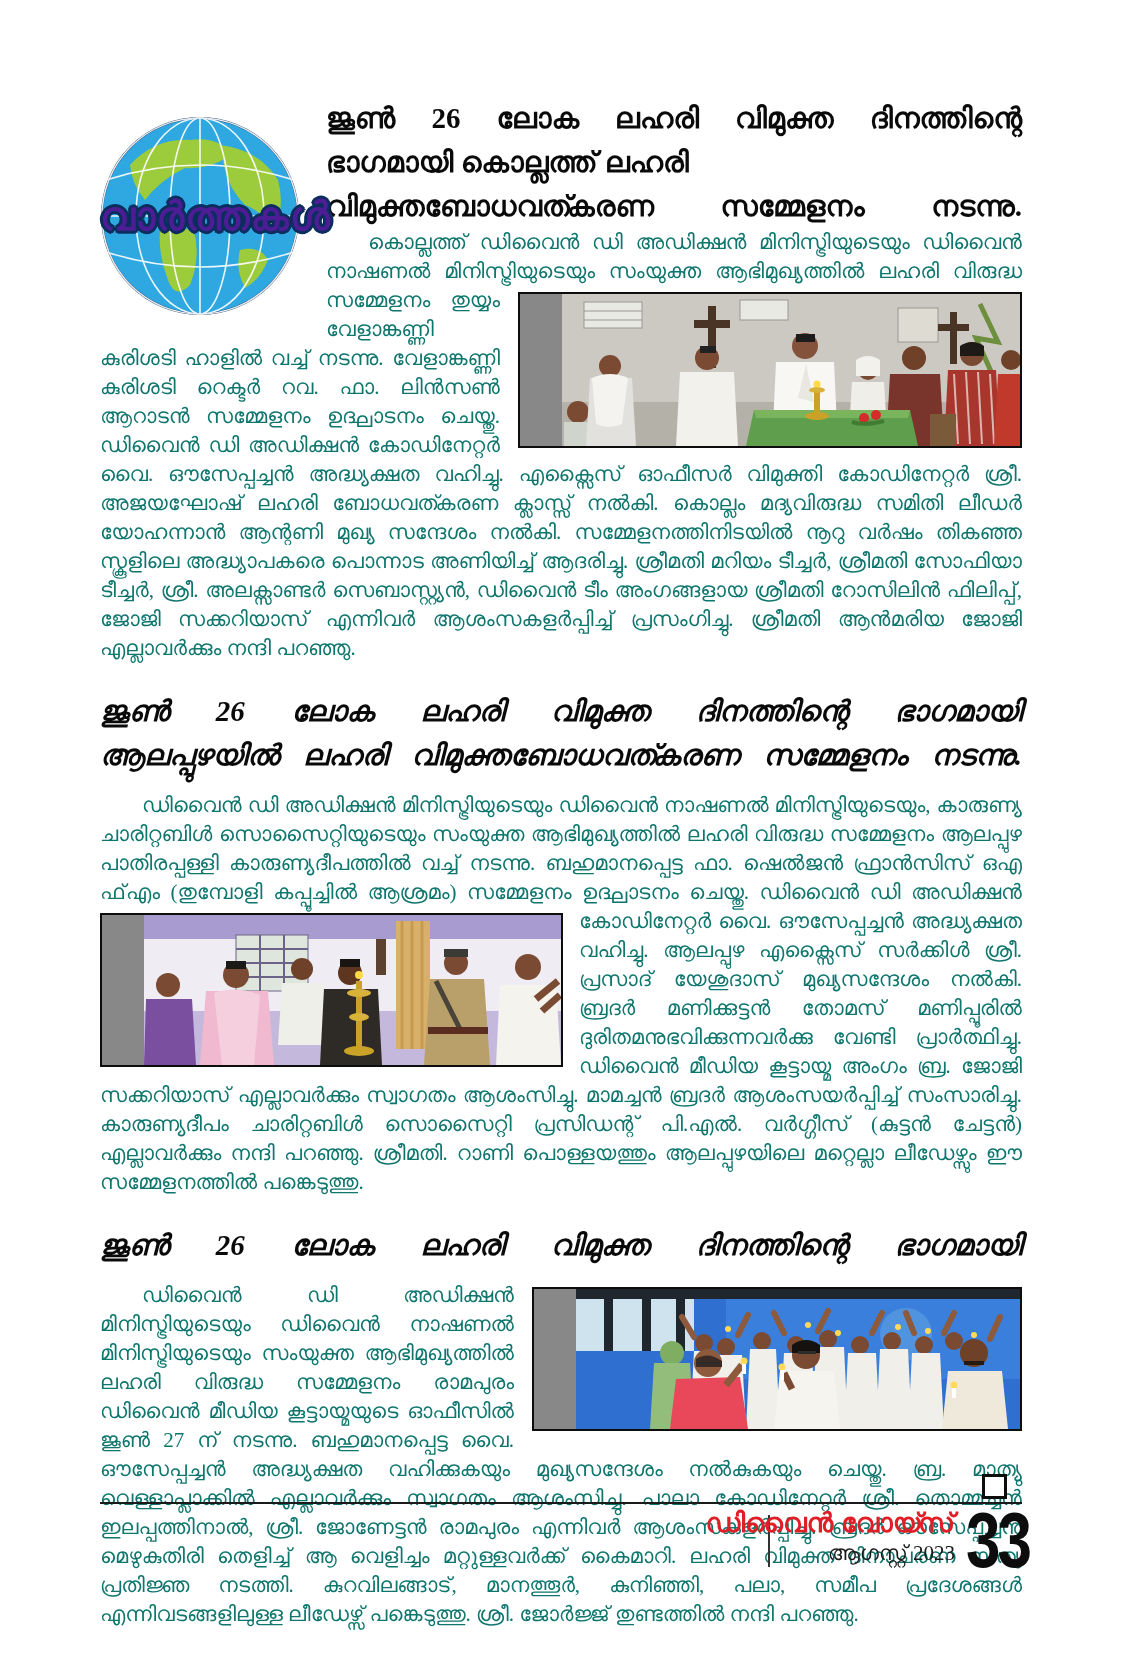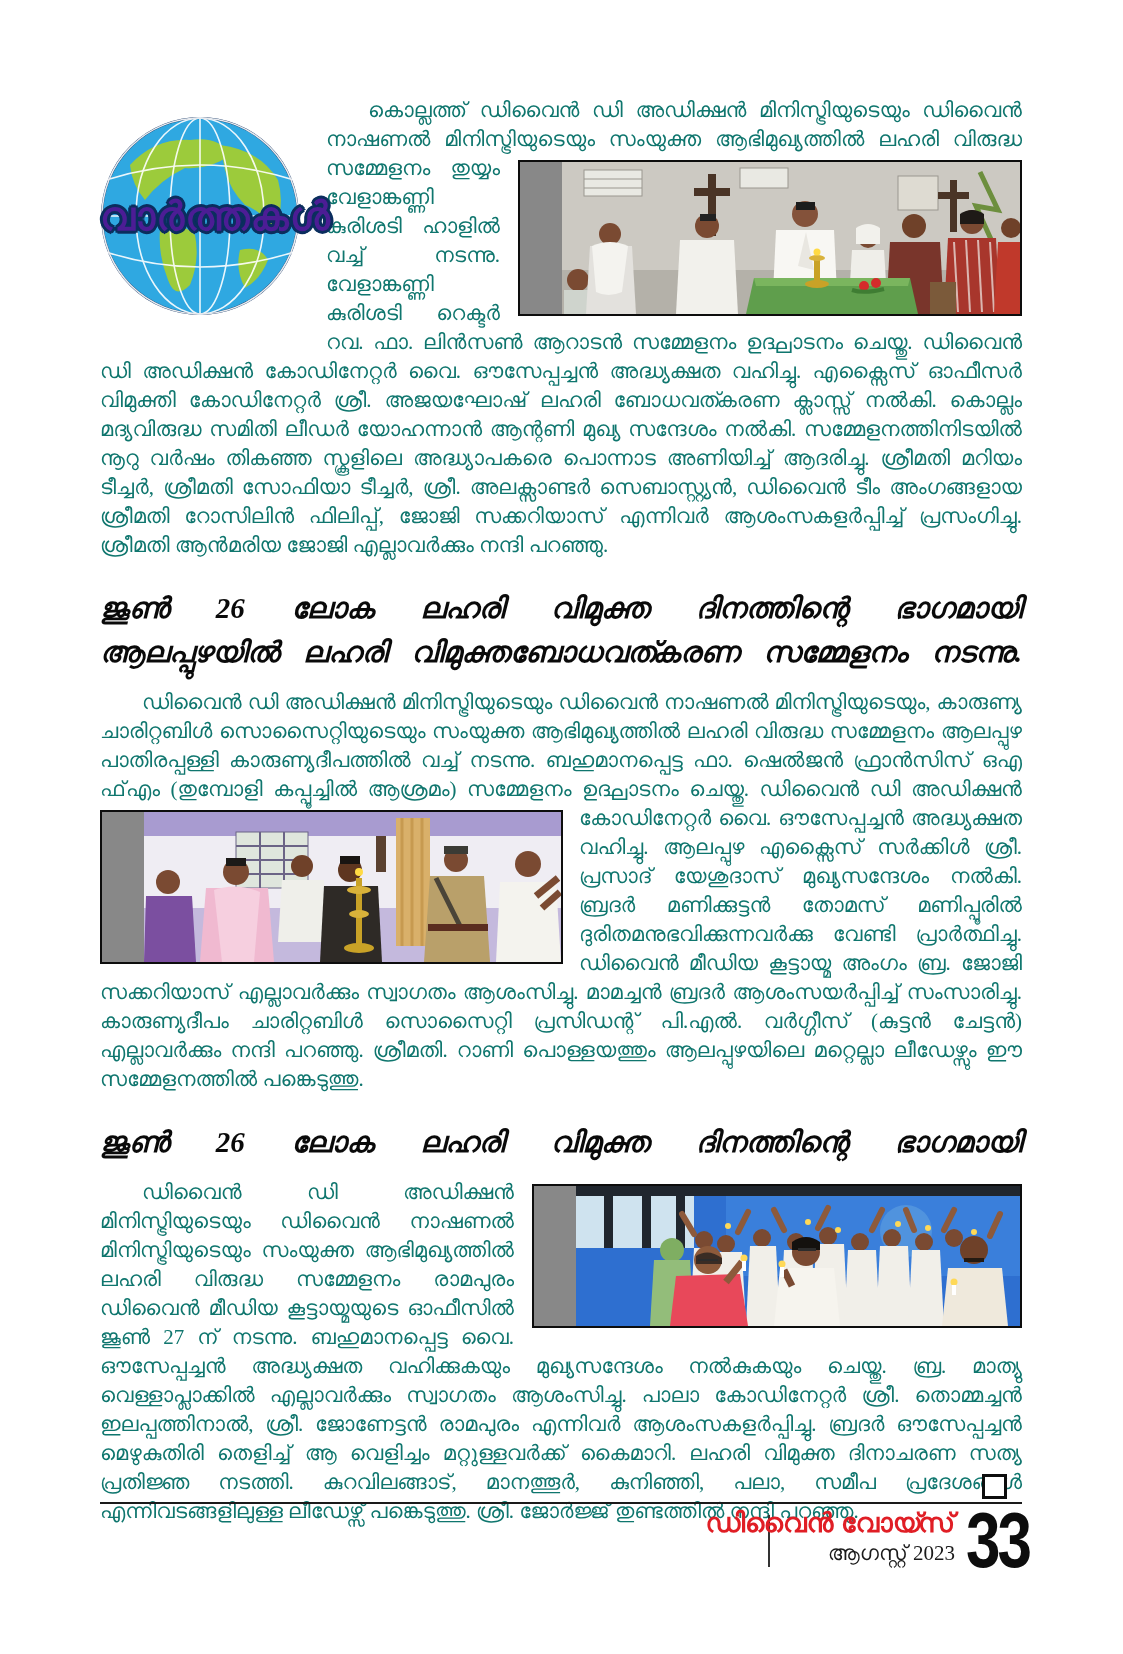--- a/index.html
+++ b/index.html
@@ -84,20 +84,25 @@
               <line x1="100" y1="8" x2="100" y2="204"></line>
               <path d="M6,70 Q100,40 194,70"></path>
               <path d="M2,106 L198,106"></path>
               <path d="M6,142 Q100,172 194,142"></path>
             </g>
           </svg>
           <div class="logo-text">വാർത്തകൾ</div>
         </div>
       </div>
 
+      <h1 class="headline">
+        <span class="hl-line fill">ജൂൺ 26 ലോക ലഹരി വിമുക്ത ദിനത്തിന്റെ</span>
+        <span class="hl-line left">ഭാഗമായി കൊല്ലത്ത് ലഹരി</span>
+        <span class="hl-line fill">വിമുക്തബോധവത്കരണ സമ്മേളനം നടന്നു.</span>
+      </h1>
 
       <p class="body-par">
         <span class="seg">കൊല്ലത്ത് ഡിവൈൻ ഡി അഡിക്ഷൻ മിനിസ്ട്രിയുടെയും ഡിവൈൻ നാഷണൽ മിനിസ്ട്രിയുടെയും സംയുക്ത ആഭിമുഖ്യത്തിൽ ലഹരി വിരുദ്ധ</span>
         <span class="photo-frame float-right">
           <svg width="458" height="152" viewBox="0 0 458 152">
             <rect width="458" height="152" fill="#ccc9c2"></rect>
             <rect y="108" width="458" height="44" fill="#b4b1a9"></rect>
 
             <rect x="22" y="8" width="58" height="26" fill="#e9e9e3" stroke="#9a978f"></rect>
             <line x1="22" y1="17" x2="80" y2="17" stroke="#9a978f"></line>

